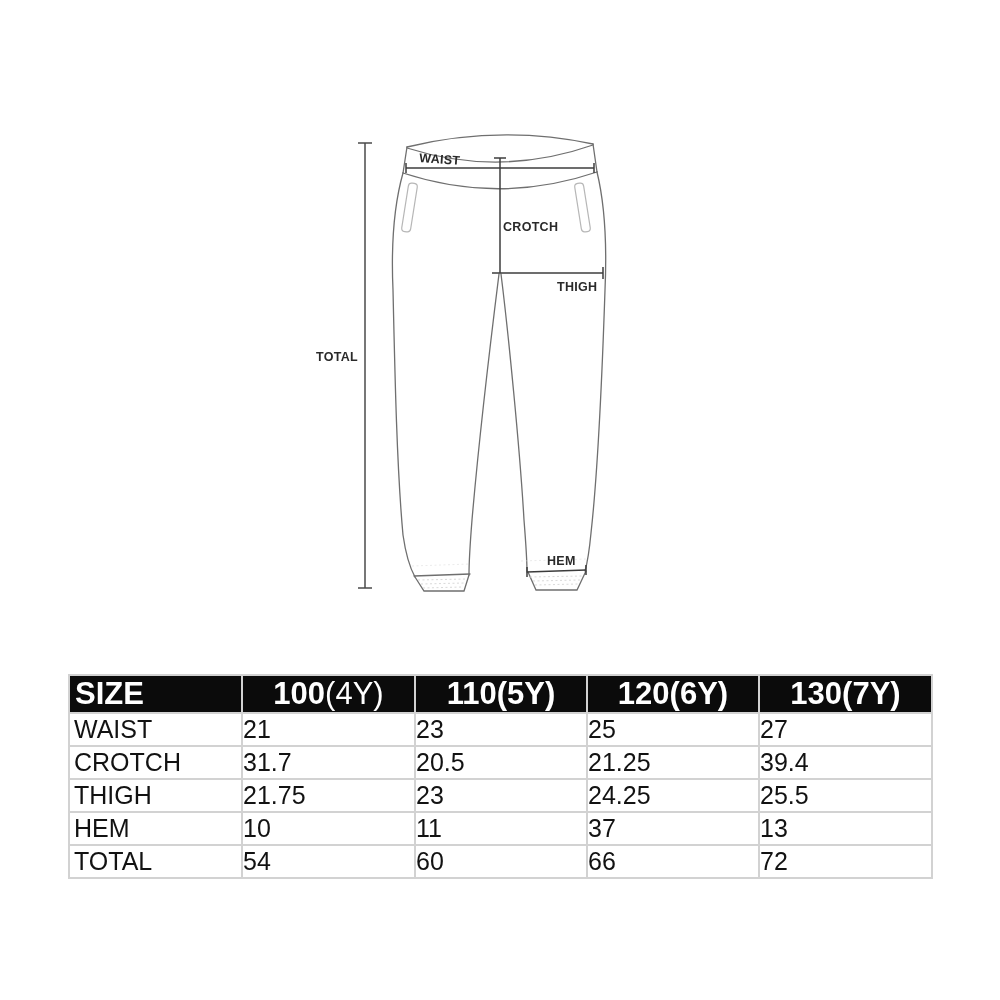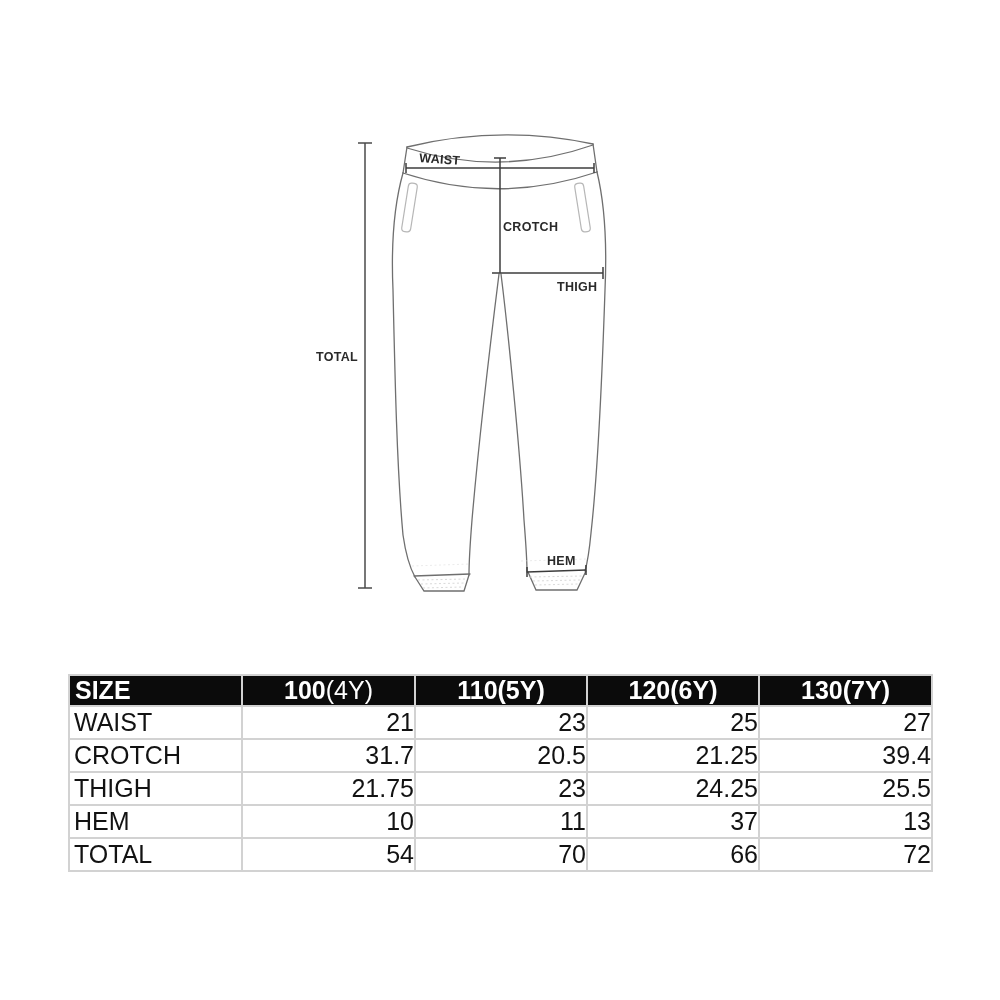--- a/index.html
+++ b/index.html
@@ -33,36 +33,36 @@
   }
   .size-table th, .size-table td {
     border: 2px solid #d2d2d2;
     overflow: hidden;
     white-space: nowrap;
   }
   .size-table thead th {
     background: #0b0b0b;
     color: #ffffff;
     height: 29px;
-    font-size: 25px;
+    font-size: 31px;
     font-weight: bold;
     text-align: center;
     padding: 0;
     border-color: #d2d2d2;
     margin-top: 45px;
   }
   .size-table thead th.size-col {
     text-align: left;
     padding-left: 5px;
   }
   .size-table tbody td {
     height: 31px;
     font-size: 25px;
     color: #121212;
-    text-align: right;
+    text-align: left;
     padding: 0;
     background: #ffffff;
   }
   .size-table tbody td.rowlabel {
     text-align: left;
     padding-left: 4px;
   }
   .size-table .suf.serif {
     font-family: Liberation Sans, sans-serif;
     font-weight: bold;
@@ -195,20 +195,20 @@
       <tr>
         <td class="rowlabel">HEM</td>
         <td>10</td>
         <td>11</td>
         <td>37</td>
         <td>13</td>
       </tr>
       <tr>
         <td class="rowlabel">TOTAL</td>
         <td>54</td>
-        <td>70</td>
+        <td>60</td>
         <td>66</td>
         <td>72</td>
       </tr>
     </tbody>
   </table>
 
 </div>
 
 </body></html>

